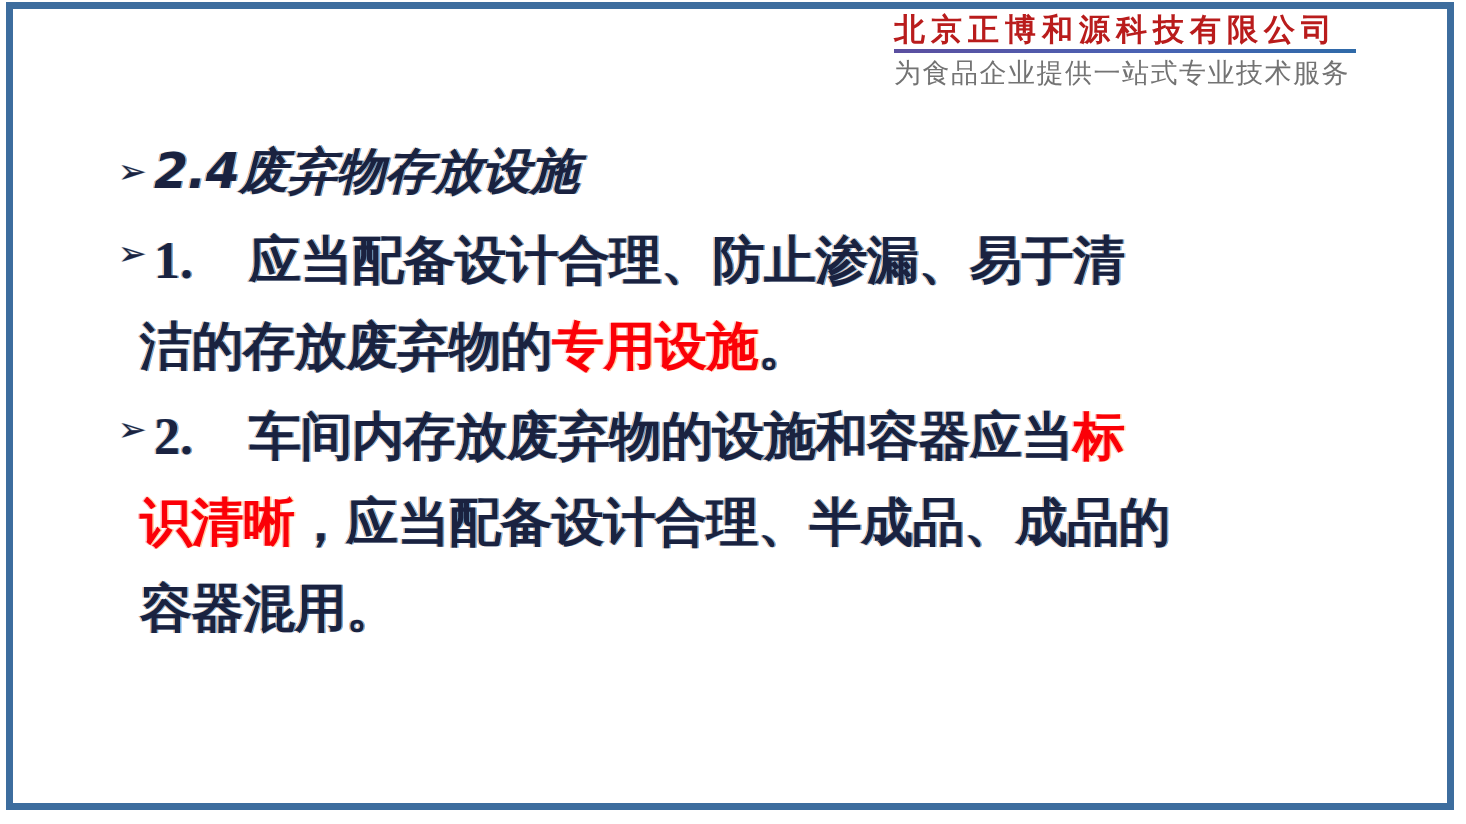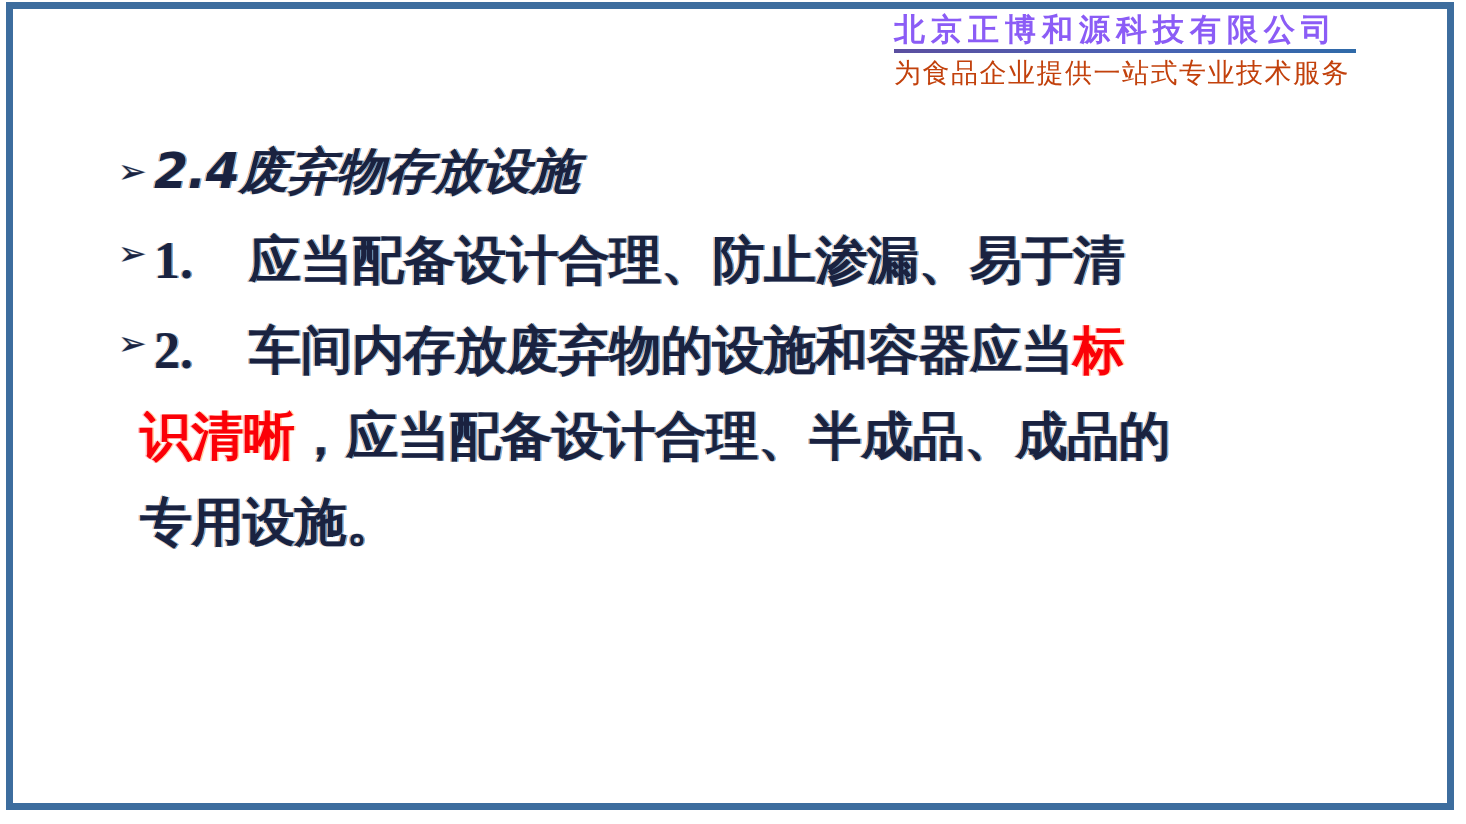--- a/index.html
+++ b/index.html
@@ -77,36 +77,36 @@
   }
 
   #header-text {
     flex: 1 1 auto;
     padding-left: 8px;
     padding-top: 4px;
   }
   #company-name {
     font-size: 31px;
     font-weight: 700;
-    color: #8b5cf6;
+    color: #b91c1c;
     letter-spacing: 6px;
     line-height: 38px;
     white-space: nowrap;
   }
   #header-divider {
     margin-top: 1px;
     margin-bottom: 1px;
     height: 4px;
     width: 462px;
     background: linear-gradient(to right, #5b4fa0 0%, #4a63b4 55%, #2f6aa8 100%);
   }
   #company-tagline {
     font-size: 27px;
     font-weight: 400;
-    color: #c2410c;
+    color: #737373;
     letter-spacing: 1.5px;
     line-height: 38px;
     white-space: nowrap;
   }
 
   
   #content {
     position: absolute;
     left: 118px;
     top: 140px;
@@ -187,30 +187,33 @@
     <div id="heading-block" class="bullet-block">
       <span class="bullet-marker">➢</span>
       <div id="heading-text">2.4废弃物存放设施</div>
     </div>
 
     <div class="item-block bullet-block">
       <span class="bullet-marker">➢</span>
       <div class="item-text">
         <span class="num">1.</span><span class="gap"></span><span>应当配备设计合理、防止渗漏、易于清</span>
       </div>
+      <div class="item-text item-indent">
+        <span>洁的存放废弃物的</span><span class="hl">专用设施</span><span>。</span>
+      </div>
     </div>
 
     <div class="item-block bullet-block">
       <span class="bullet-marker">➢</span>
       <div class="item-text">
         <span class="num">2.</span><span class="gap"></span><span>车间内存放废弃物的设施和容器应当</span><span class="hl">标</span>
       </div>
       <div class="item-text item-indent">
         <span class="hl">识清晰</span><span>，应当配备设计合理、半成品、成品的</span>
       </div>
       <div class="item-text item-indent">
-        <span>专用设施。</span>
+        <span>容器混用。</span>
       </div>
     </div>
 
   </div>
 
 </div>
 
 </body></html>

